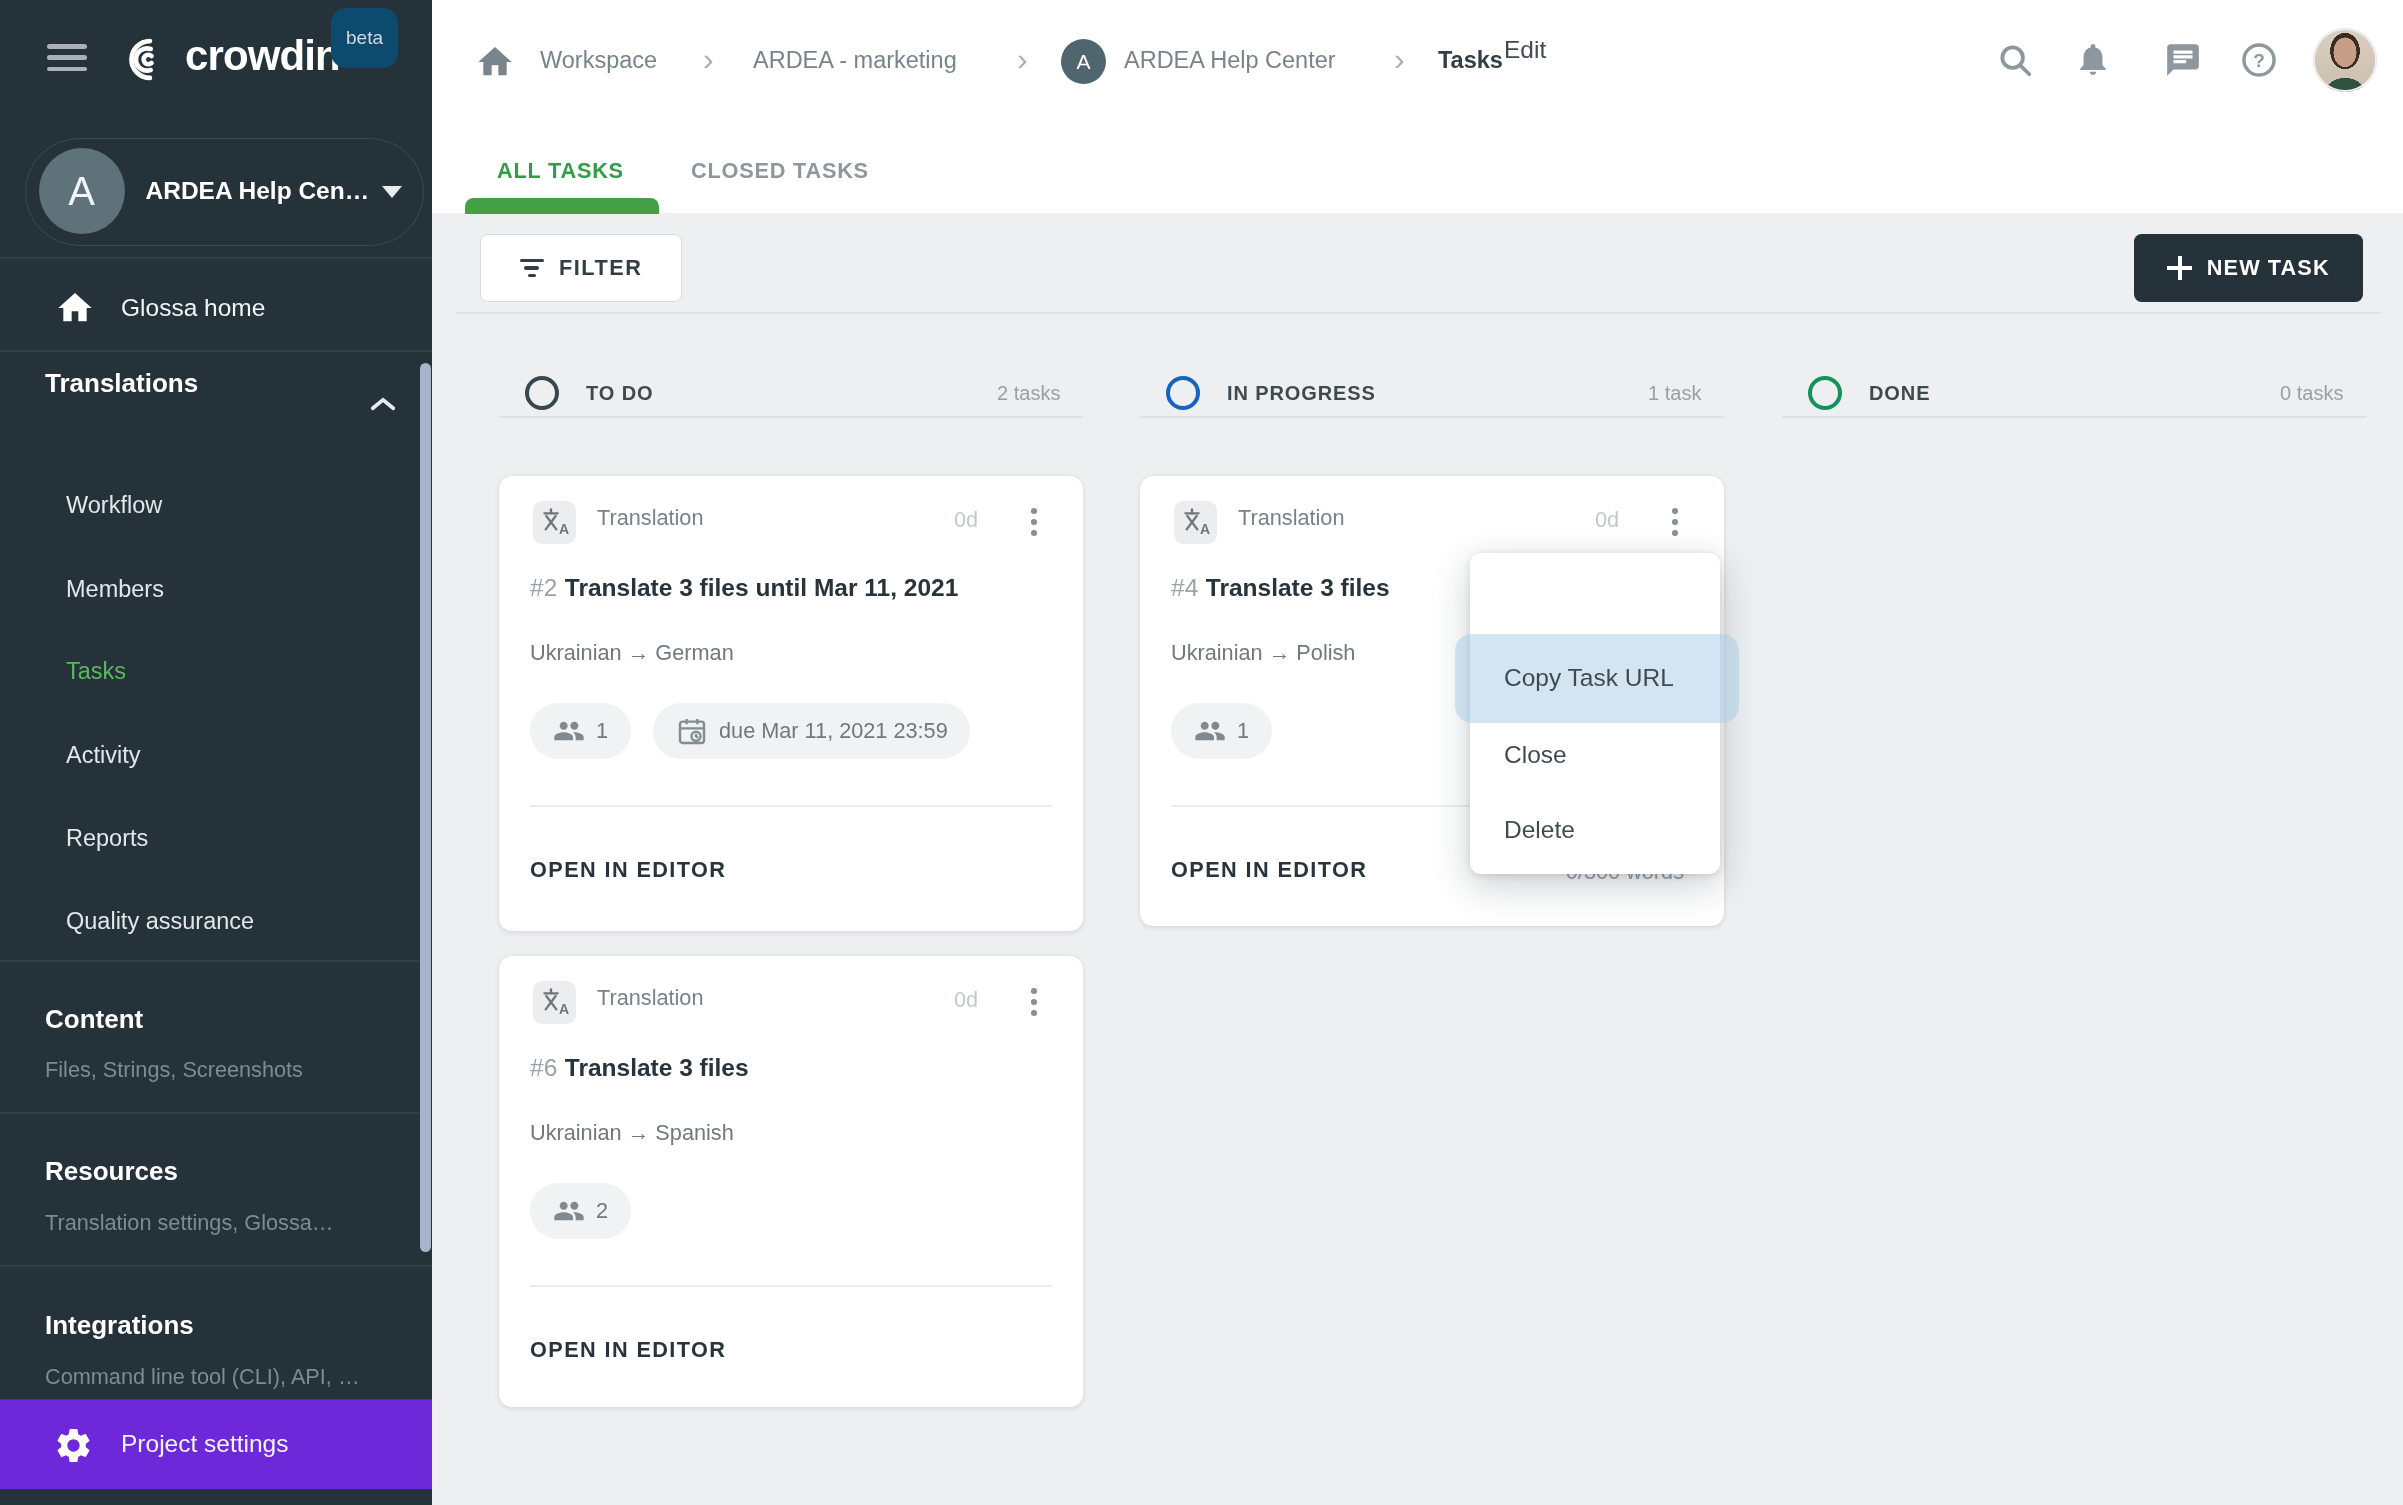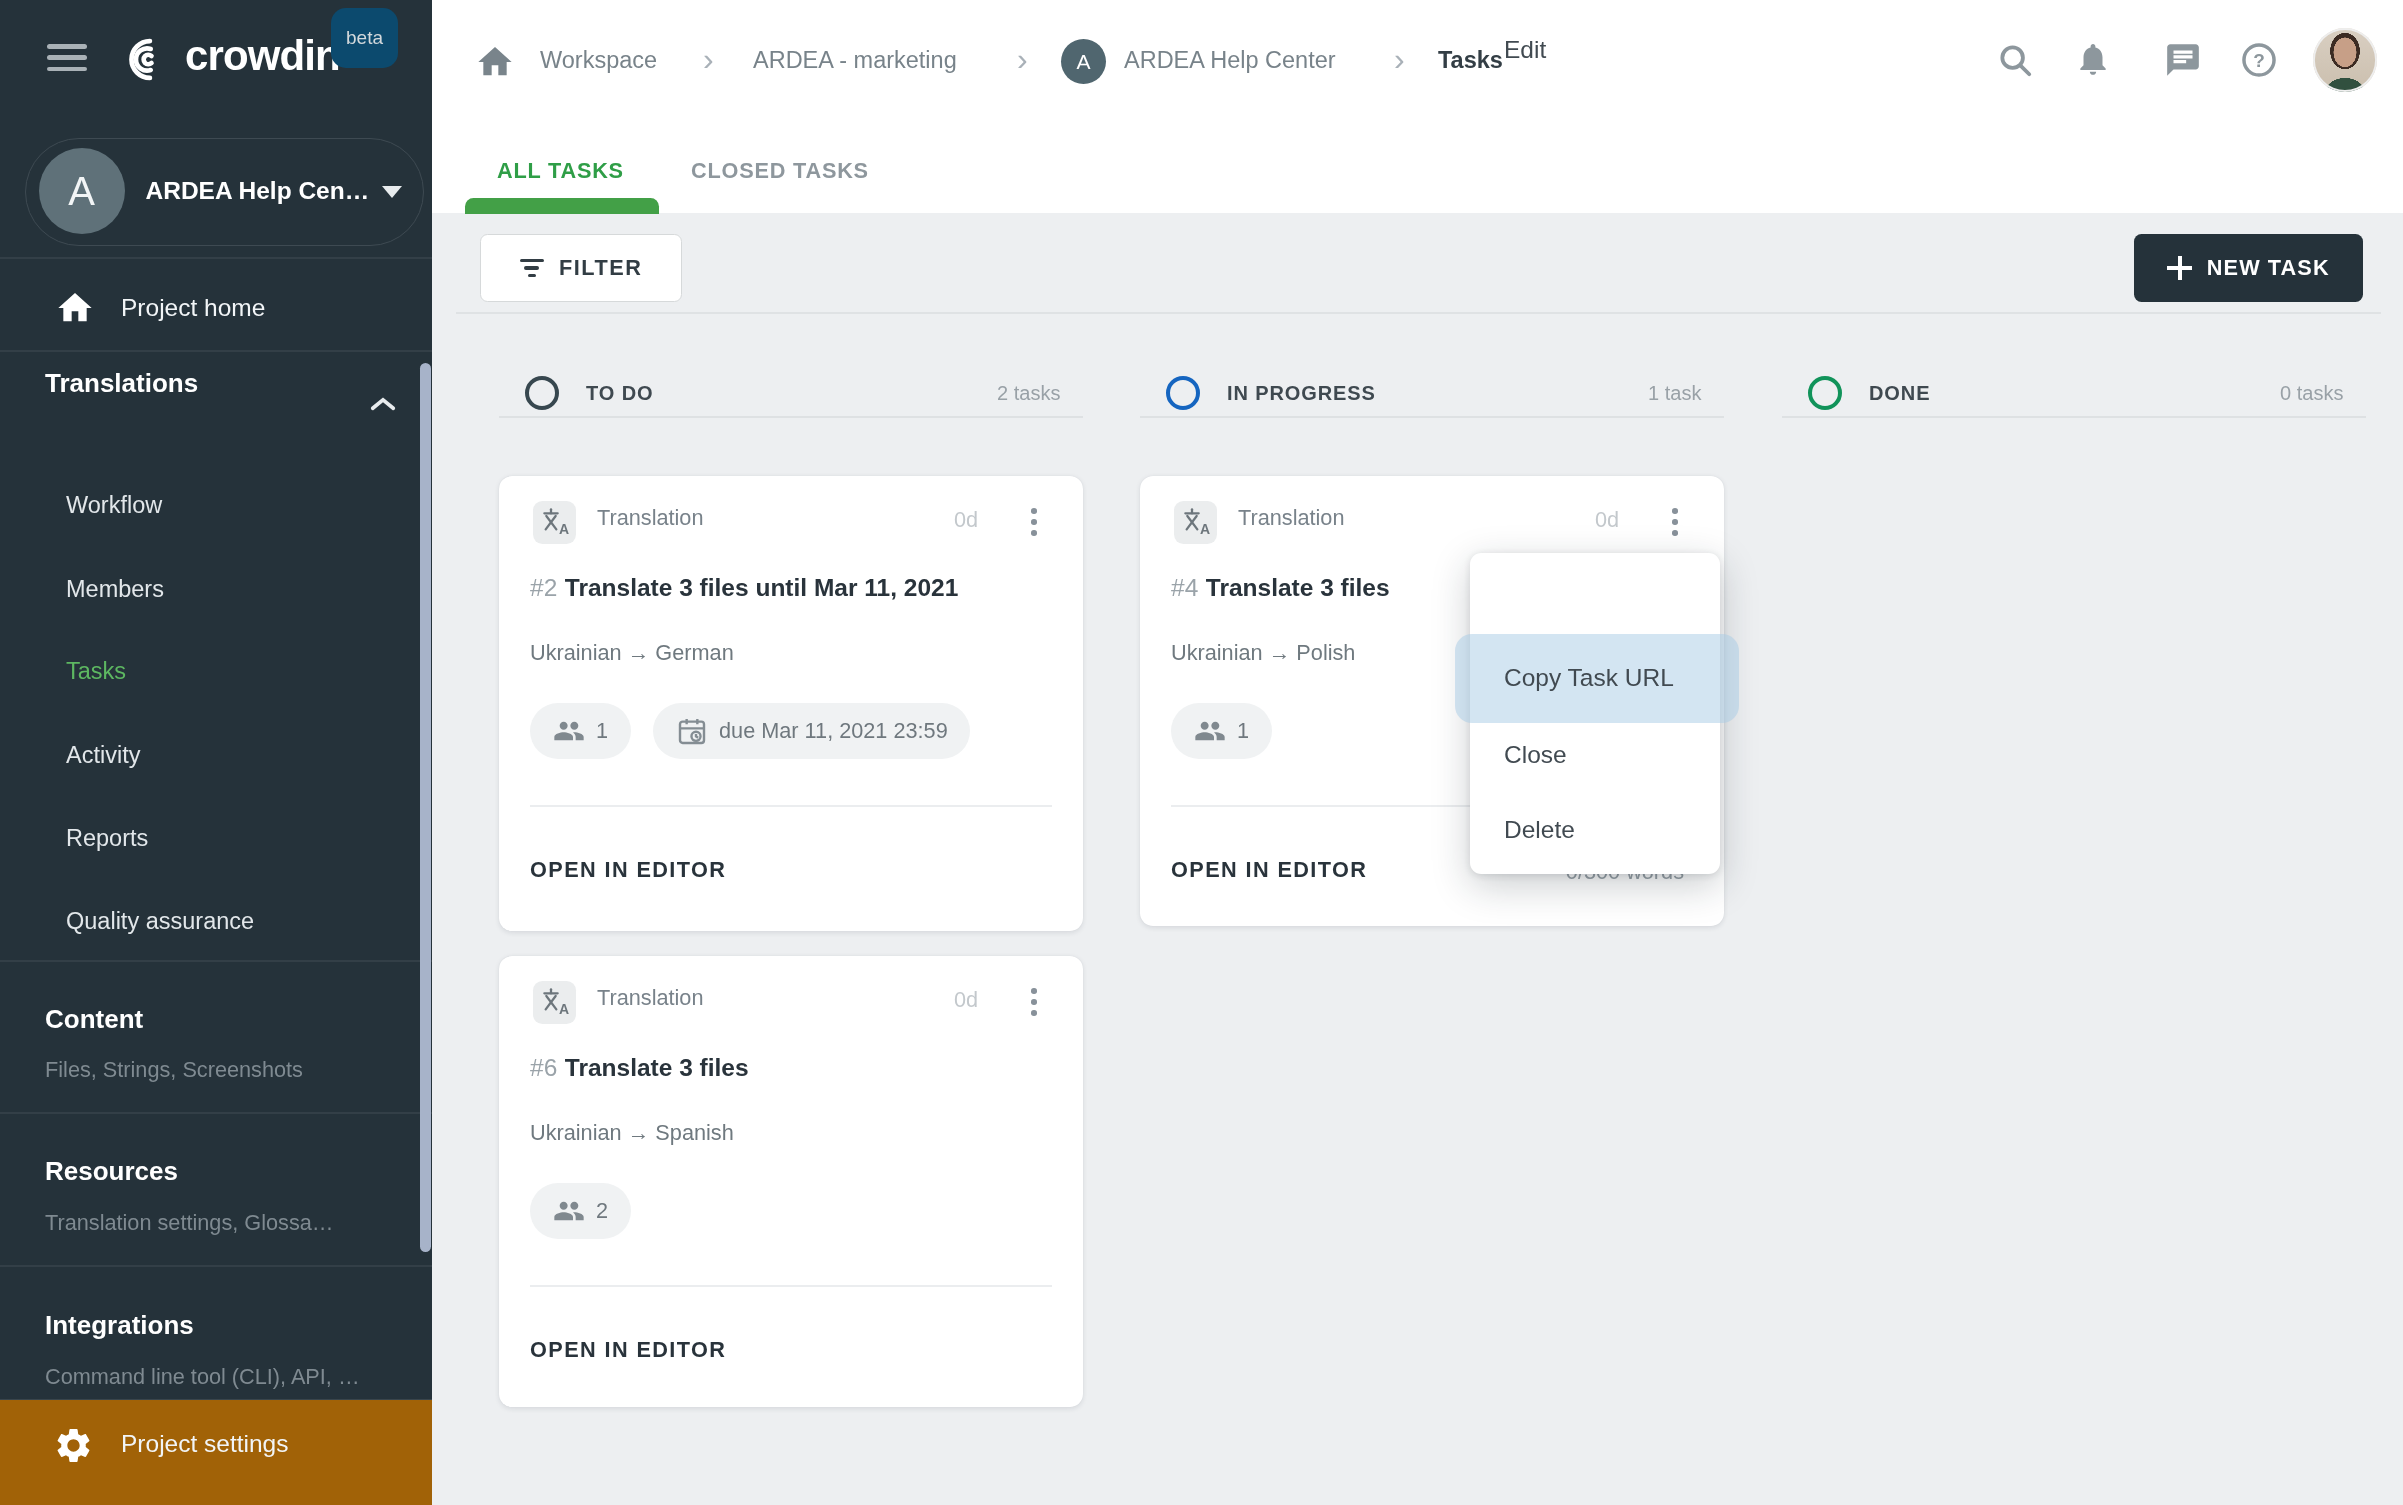--- a/index.html
+++ b/index.html
@@ -24,21 +24,21 @@
   .sb-sub{font-size:21.7px;color:#7f8a91;}
   .sb-item{font-size:23.5px;color:#e2e7ea;display:flex;align-items:center;height:34px;}
   .pill{position:absolute;left:24.5px;top:138px;width:399px;height:108px;border:1.9px solid #3e4a52;border-radius:55px;box-sizing:border-box;}
   .pill-avatar{position:absolute;left:13px;top:9.4px;width:86px;height:86px;border-radius:50%;background:#5f7179;
     display:flex;align-items:center;justify-content:center;font-size:40px;color:#f2f5f6;}
   .caret-down{width:0;height:0;border-left:10.4px solid transparent;border-right:10.4px solid transparent;border-top:12.2px solid #e8ecee;}
   .hamburger span{display:block;width:40px;height:4.7px;border-radius:2.8px;background:#a9b1b6;margin-bottom:6.6px;}
   .beta{background:#0c4a6e;color:#d3d9dc;font-size:19px;border-radius:15px;padding:19px 15px;}
   .logo-word{font-size:42px;font-weight:700;letter-spacing:-0.9px;color:#fff;}
   .sb-scroll{position:absolute;left:420px;top:363px;width:11.3px;height:889px;border-radius:5.6px;background:#a7b3c9;}
-  .sb-footer{position:absolute;left:0;top:1399px;width:432px;height:106px;background:#a16207;border-top:1.9px solid #39454c;box-sizing:border-box;}
+  .sb-footer{position:absolute;left:0;top:1399px;width:432px;height:90px;background:#6d28d9;border-top:1.9px solid #39454c;box-sizing:border-box;}
   
   .btn-filter{position:absolute;left:480px;top:234px;width:202px;height:68px;background:#fff;border:1.9px solid #d6d9da;
     border-radius:7.5px;box-sizing:border-box;display:flex;align-items:center;justify-content:center;gap:15px;
     font-size:21.7px;font-weight:700;letter-spacing:1.5px;color:#323d44;cursor:pointer;}
   .btn-new{position:absolute;left:2134px;top:234px;width:229px;height:68px;background:#25323a;border-radius:7.5px;
     display:flex;align-items:center;justify-content:center;gap:15px;color:#fff;font-size:21.7px;font-weight:700;letter-spacing:1.1px;cursor:pointer;}
   .filter-glyph span{display:block;height:3.8px;background:#323d44;border-radius:1.9px;margin:3.8px auto;}
   .plus{position:relative;width:24.5px;height:24.5px;}
   .plus:before,.plus:after{content:"";position:absolute;background:#fff;}
   .plus:before{left:10.4px;top:0;width:3.8px;height:24.5px;}
@@ -152,21 +152,21 @@
       <div class="abs caret-down" style="left:356px;top:47px;"></div>
     </div>
 
     <div class="sb-divider" style="top:257px;"></div>
 
     <div class="abs" style="left:55px;top:288px;">
       <svg width="40" height="40" viewBox="0 0 24 24">
           <path d="M10 20v-6h4v6h5v-8h3L12 3 2 12h3v8z" fill="#ffffff"></path>
         </svg>
     </div>
-    <div class="abs sb-item" style="left:121px;top:291px;font-weight:500;color:#f2f5f7;font-size:24.5px;">Project home</div>
+    <div class="abs sb-item" style="left:121px;top:291px;font-weight:500;color:#f2f5f7;font-size:24.5px;">Glossa home</div>
 
     <div class="sb-divider" style="top:350px;"></div>
 
     <div class="abs sb-section" style="left:45px;top:368px;">Translations</div>
     <div class="abs" style="left:369px;top:395px;">
       <svg width="28" height="19" viewBox="0 0 30 20" fill="none" stroke="#e8ecee" stroke-width="4" stroke-linecap="round">
           <path d="M4 14 L15 5 L26 14"></path>
         </svg>
     </div>
     <div class="abs sb-item" style="left:66px;top:488px;">Workflow</div>

